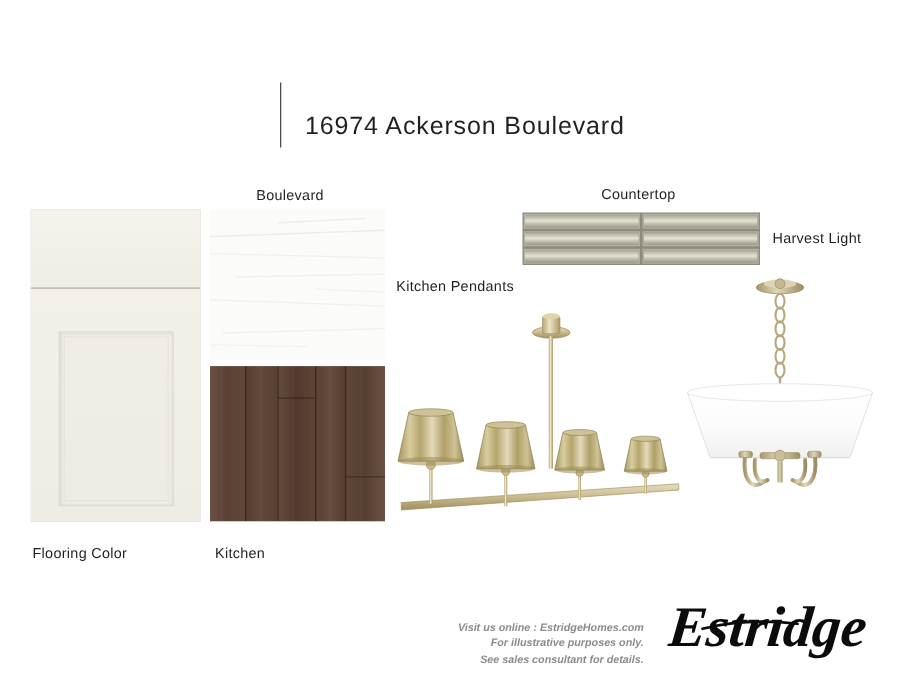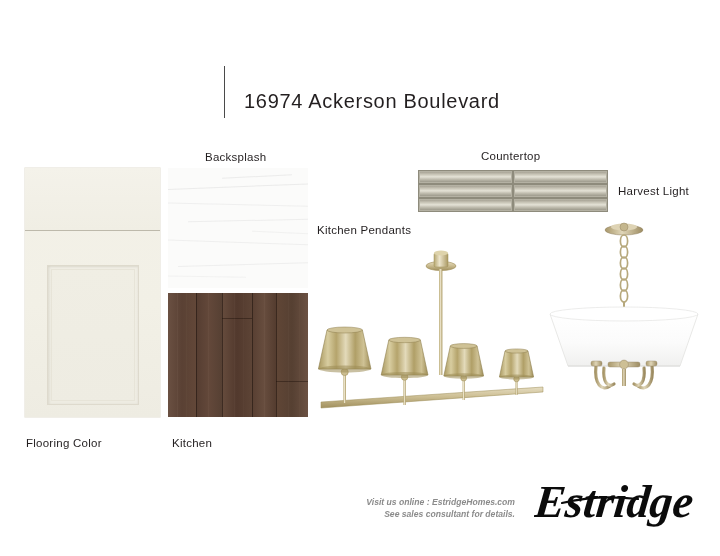--- a/index.html
+++ b/index.html
@@ -118,21 +118,21 @@
 
 <div class="page">
 
   <div class="header">
 
 
     <div class="divider"></div>
     <div class="address">16974 Ackerson Boulevard</div>
   </div>
 
-  <div class="lbl lbl-countertop">Backsplash</div>
+  <div class="lbl lbl-countertop">Boulevard</div>
   <div class="lbl lbl-backsplash">Countertop</div>
   <div class="lbl lbl-harvest">Harvest Light</div>
   <div class="lbl lbl-pendants">Kitchen Pendants</div>
   <div class="lbl lbl-cabinetry">Flooring Color</div>
   <div class="lbl lbl-flooring">Kitchen</div>
 
   <div class="cabinet">
     <div class="cab-drawer"></div>
     <div class="cab-door">
       <div class="cab-panel"></div>
@@ -290,20 +290,21 @@
         <path d="M104,150 C105.4,164 100,170 94,166"></path>
       </g>
       <rect x="51" y="143" width="11" height="5" rx="2" fill="url(#brassArm)" stroke="#968765" stroke-width=".4"></rect>
       <rect x="106" y="143" width="11" height="5" rx="2" fill="url(#brassArm)" stroke="#968765" stroke-width=".4"></rect>
       <path d="M82,151 L86,151 L86,168 L82,168 Z" fill="url(#brassArm)"></path>
     </svg>
   </div>
 
   <div class="footer-note">
     <div>Visit us online : EstridgeHomes.com</div>
+    <div>For illustrative purposes only.</div>
     <div>See sales consultant for details.</div>
   </div>
 
   <div class="estridge">
     <svg width="180" height="62" viewBox="0 0 180 62" aria-hidden="true">
       <text x="4" y="44" font-family="Liberation Serif, serif" font-size="46" font-style="italic" font-weight="bold" fill="#0b0b0b" transform="skewX(-6)">Estridge</text>
       <path d="M28,30 C52,24 78,23 104,26" stroke="#0b0b0b" stroke-width="2.2" fill="none" stroke-linecap="round"></path>
     </svg>
   </div>
 

